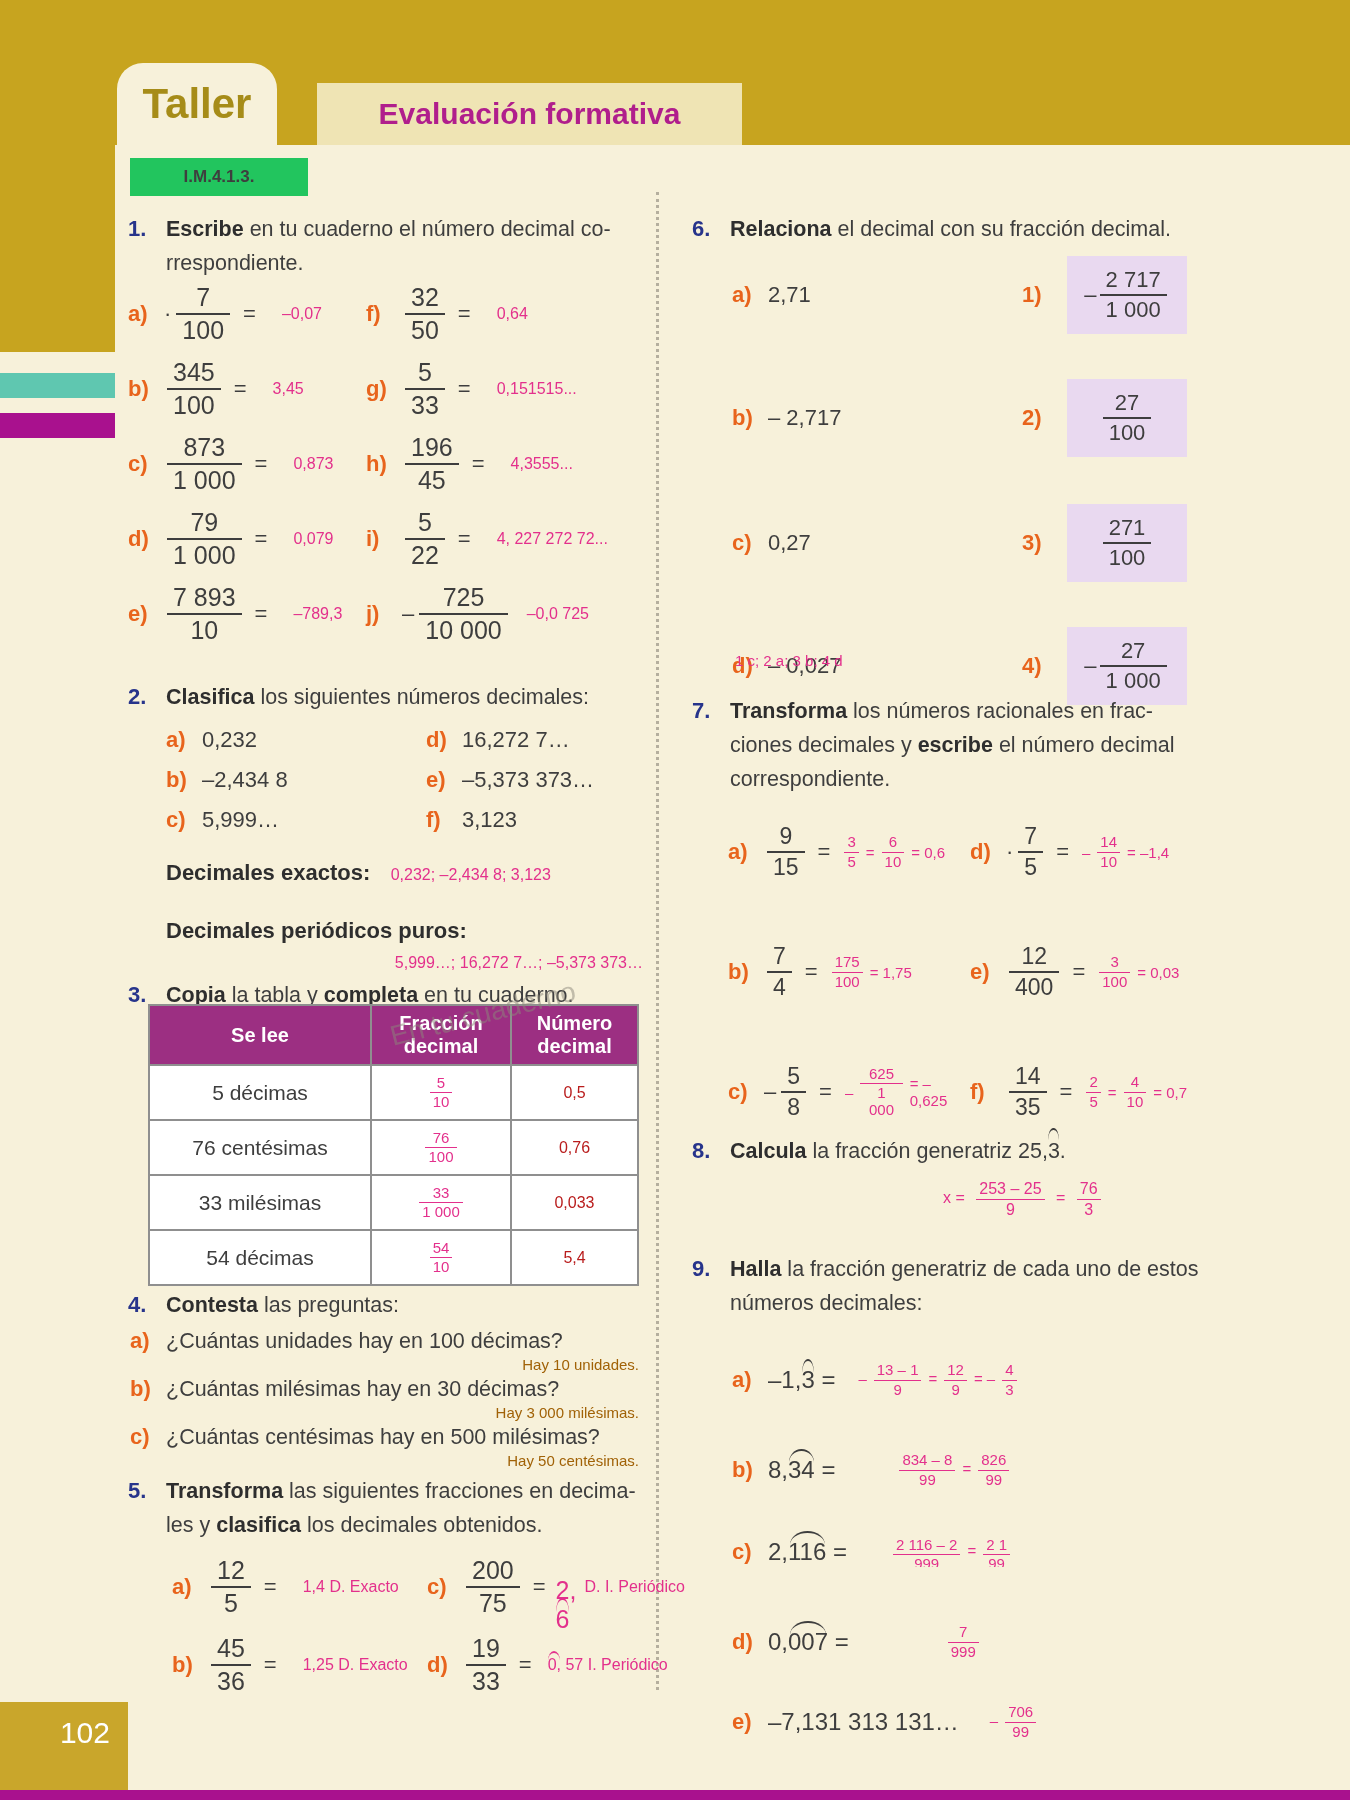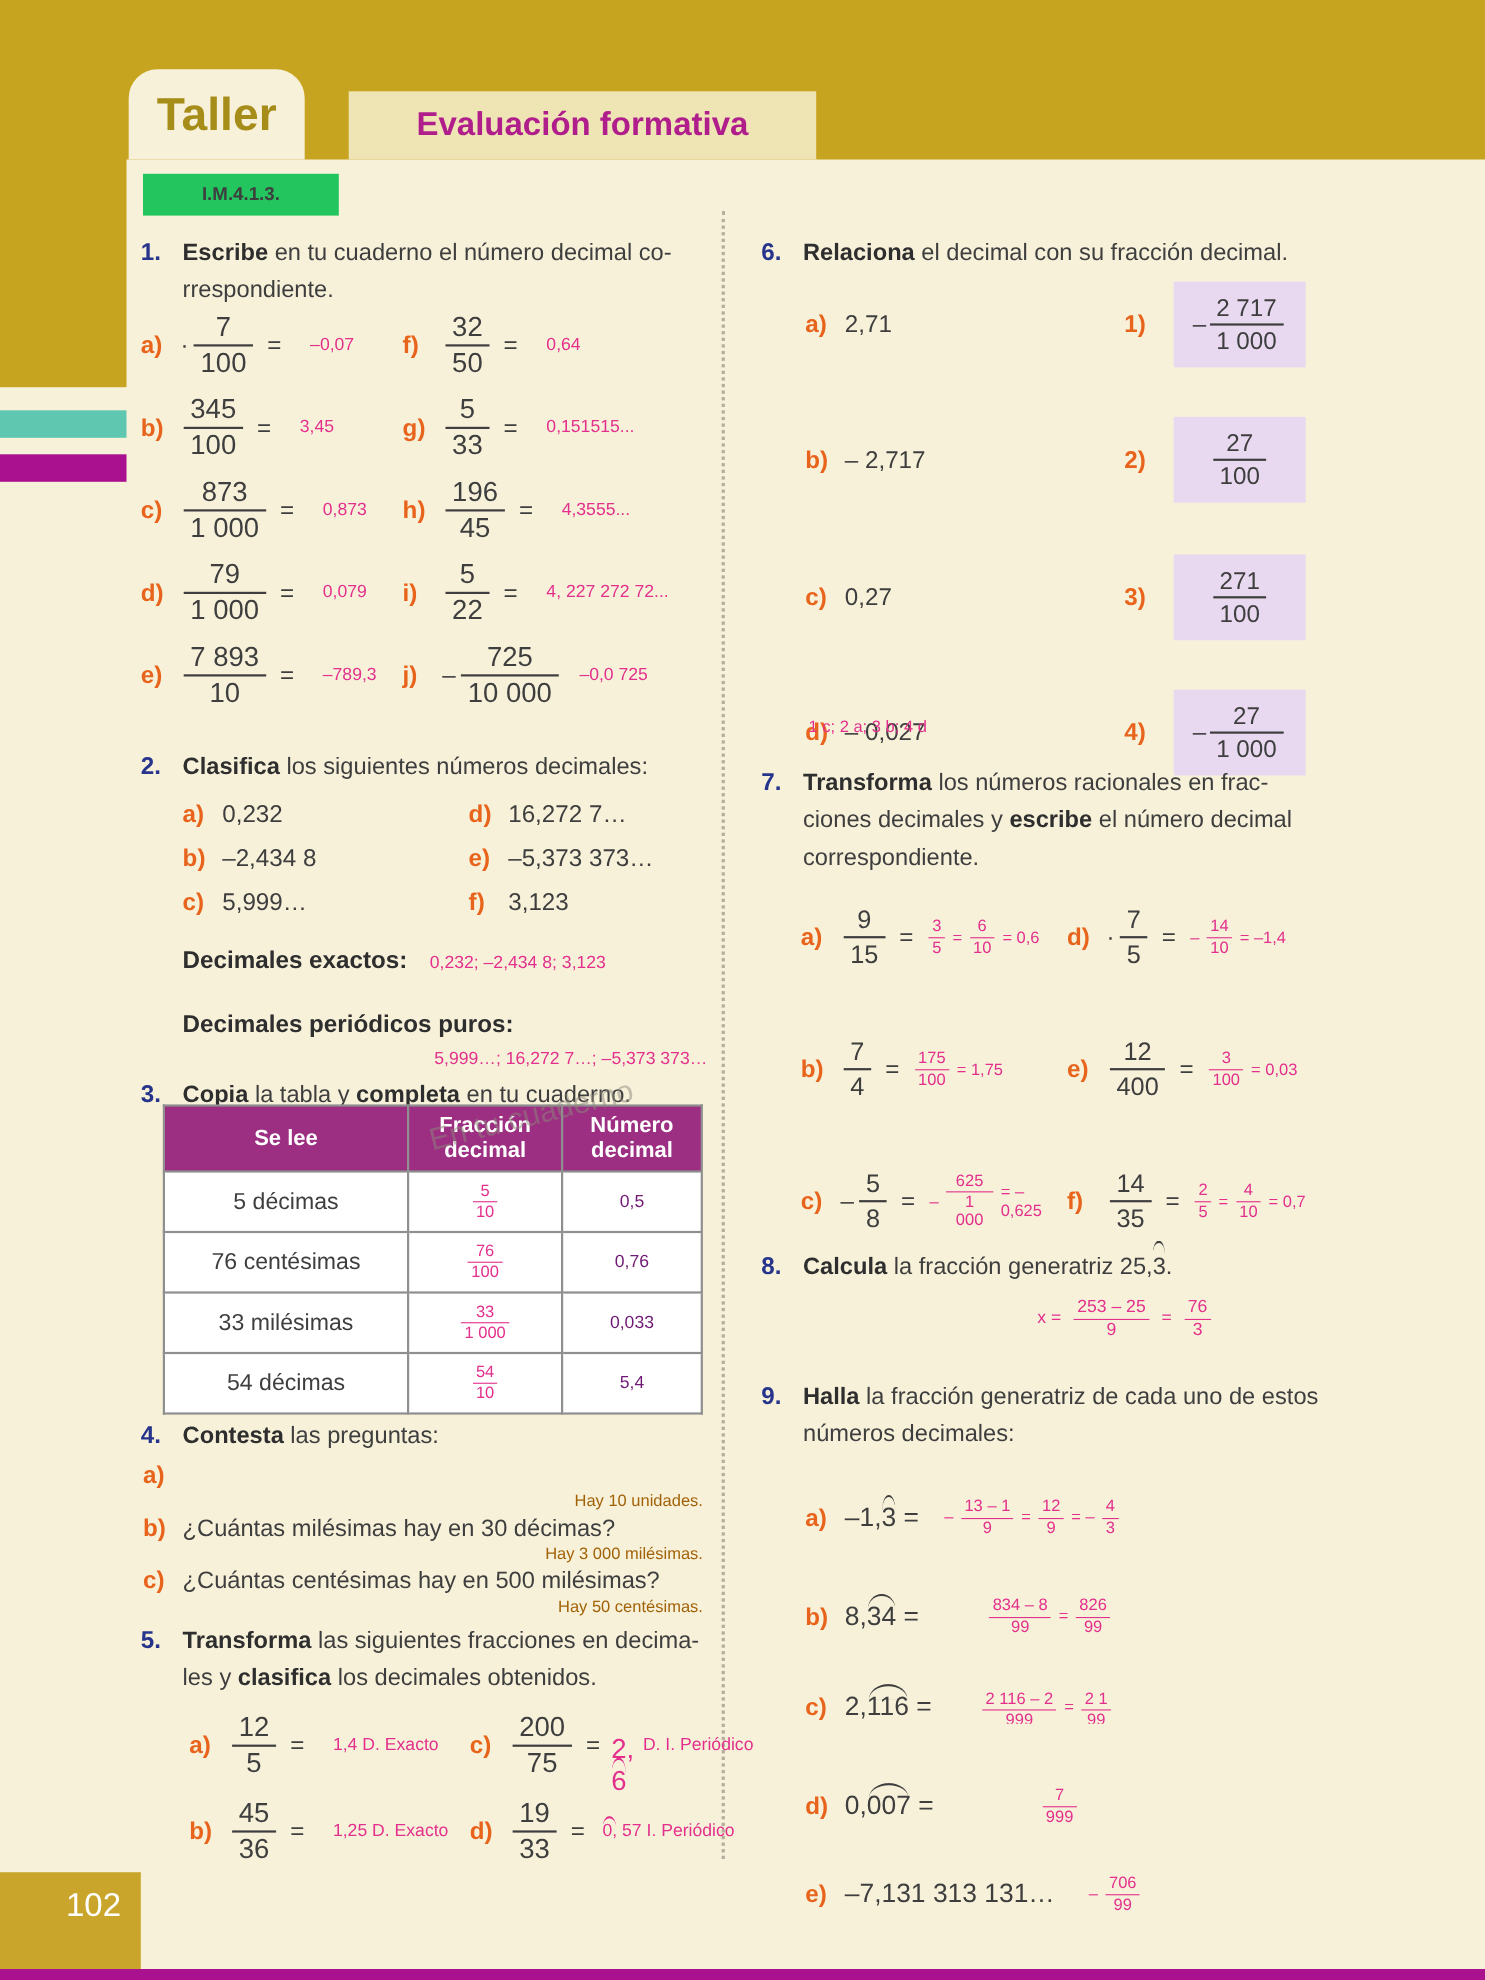--- a/index.html
+++ b/index.html
@@ -35,21 +35,21 @@
   .exnum{width:38px;flex:0 0 38px;color:#27348B;font-weight:bold;font-size:22px;line-height:34px;}
   .extext{flex:1;font-size:21.5px;line-height:34px;color:#3E3E3E;}
   .extext b{color:#2E2E2E;}
   
   .lt{color:#E8641C;font-weight:bold;font-size:22px;flex:0 0 36px;}
   .fr{display:inline-block;vertical-align:middle;text-align:center;line-height:1.08;font-size:25px;margin:0 3px;}
   .fr .fn{display:block;padding:0 6px 2px;}
   .fr .fd{display:block;border-top:2px solid #3E3E3E;padding:2px 6px 0;}
   .eq{margin:0 10px;font-size:22px;}
   .ans{color:#E3308C;font-size:16px;margin-left:16px;white-space:nowrap;}
-  .pk{color:#701a75;}
+  .pk{color:#b91c1c;}
   .mfr{display:inline-block;vertical-align:middle;text-align:center;line-height:1.1;font-size:15px;
        color:#E3308C;margin:0 4px;}
   .mfr .fn{display:block;padding:0 3px 1px;}
   .mfr .fd{display:block;border-top:1.5px solid #E3308C;padding:1px 3px 0;}
   .meq{color:#E3308C;font-size:15px;margin:0 3px;}
   .cut{height:0.72em;overflow:hidden;}
   .arc{display:inline-block;position:relative;}
   .arc::before{content:"";position:absolute;left:4%;right:4%;top:-0.30em;height:0.5em;
                border-top:2px solid currentColor;border-radius:50% 50% 0 0/100% 100% 0 0;}
   
@@ -318,20 +318,21 @@
 
     <div class="blk" style="top:1076px">
       <div class="exh">
         <span class="exnum">4.</span>
         <span class="extext"><b>Contesta</b><span> las preguntas:</span></span>
       </div>
     </div>
     <div class="blk" style="top:1116px">
       <div class="q4">
           <span class="lt">a)</span>
+          <span>¿Cuántas unidades hay en 100 décimas?</span>
         </div>
       <div class="a4">Hay 10 unidades.</div>
       <div class="q4">
           <span class="lt">b)</span>
           <span>¿Cuántas milésimas hay en 30 décimas?</span>
         </div>
       <div class="a4">Hay 3 000 milésimas.</div>
       <div class="q4">
           <span class="lt">c)</span>
           <span>¿Cuántas centésimas hay en 500 milésimas?</span>

